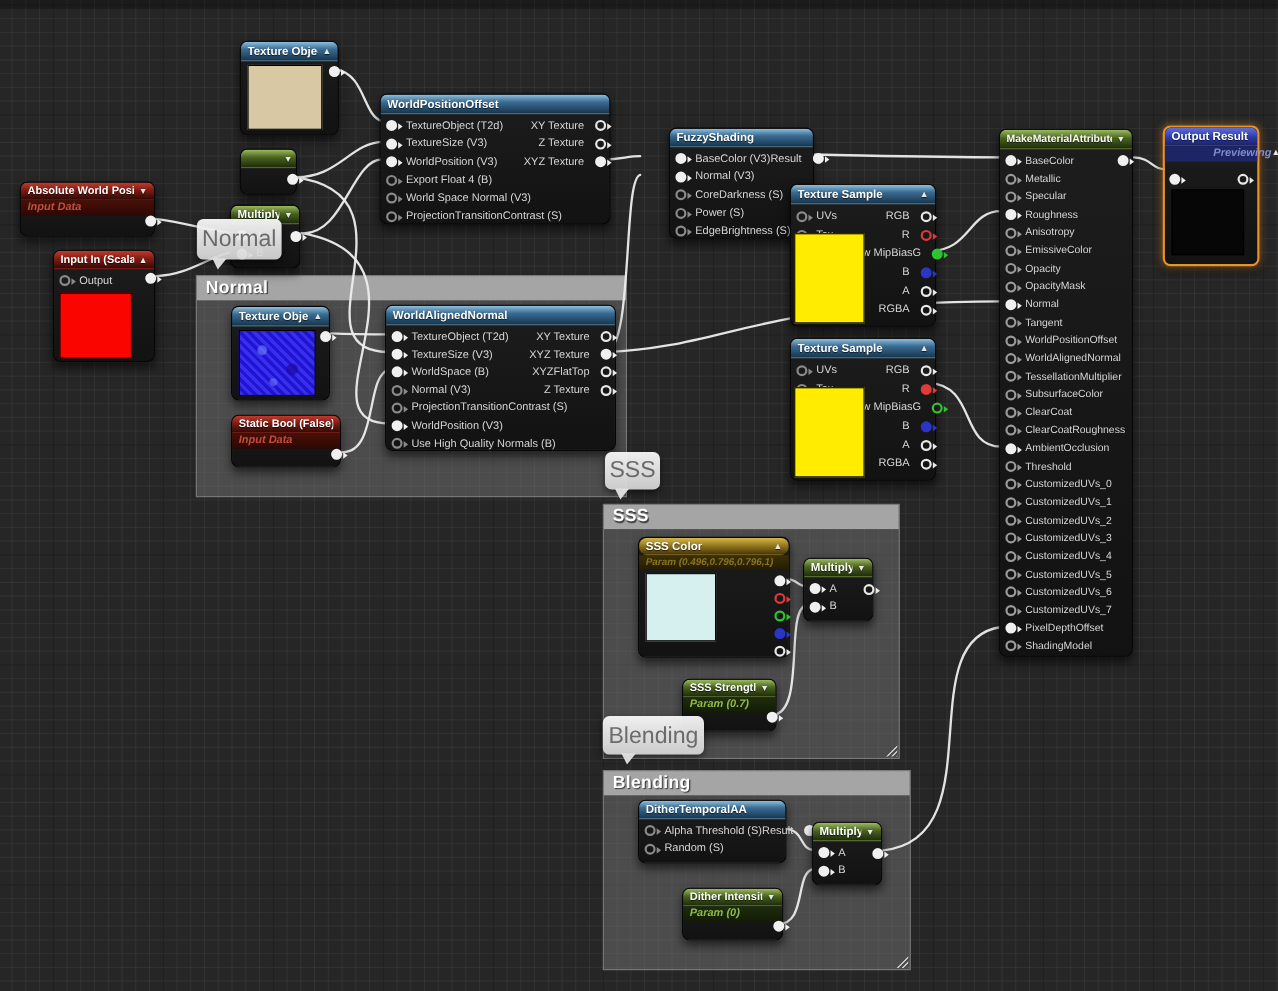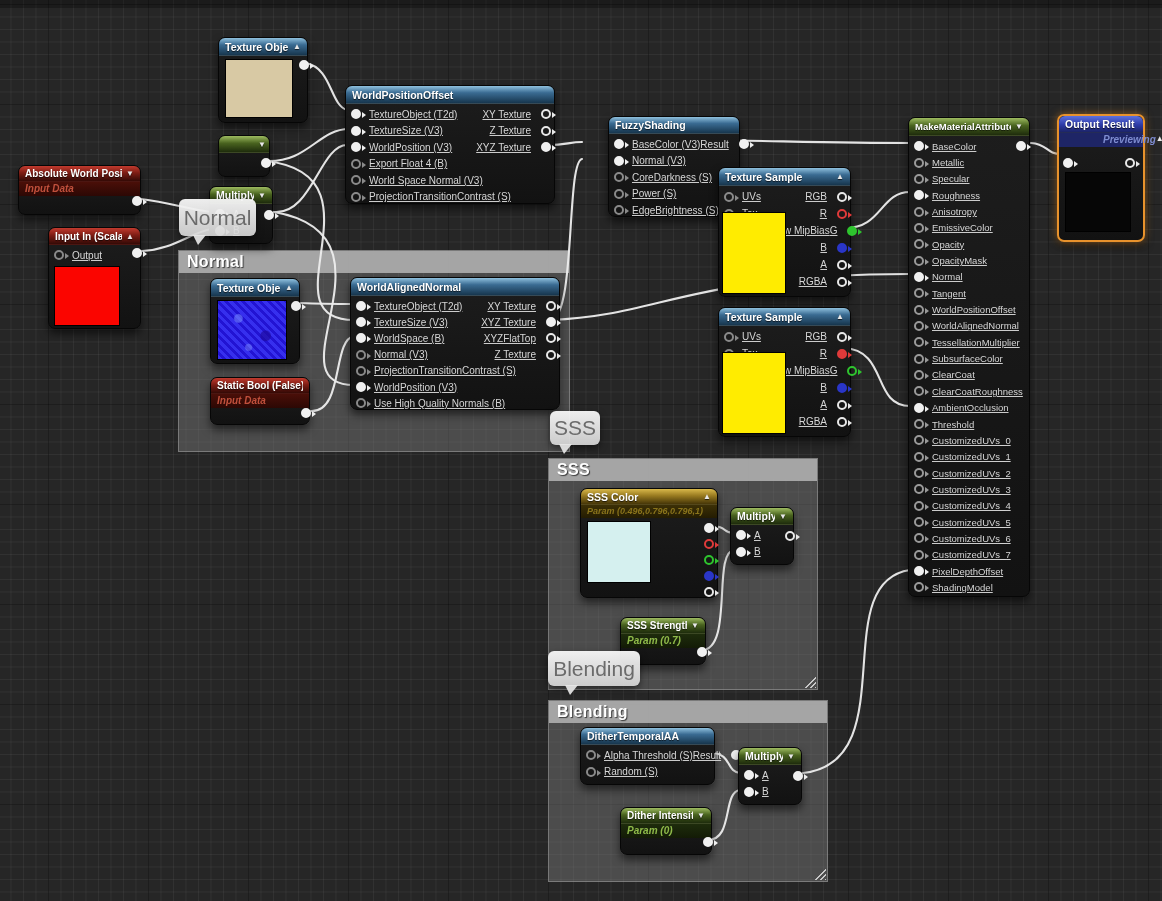--- a/index.html
+++ b/index.html
@@ -32,29 +32,29 @@
     border:1px solid #060606;border-radius:7px;box-shadow:0 5px 9px rgba(0,0,0,.55);color:#ccc;}
   .hdr{border-radius:6px 6px 0 0;padding:0 6px;display:flex;align-items:center;gap:4px;
     font-weight:bold;color:#fff;font-size:10.5px;text-shadow:0 1px 1px rgba(0,0,0,.7);
     border-bottom:1px solid rgba(0,0,0,.6);}
   .hdr.h1{height:17px;}
   .hdr .ttl{flex:1;white-space:nowrap;overflow:hidden;}
   .hdr .arr{font-size:8px;color:#e8e8e8;flex:none;}
   .hdr.blue{background:linear-gradient(180deg,#8fc0dd,#3a6b92 40%,#17364e);}
   .hdr.green{background:linear-gradient(180deg,#9dbb60,#49631f 45%,#1e2c0c);}
   .hdr.red{background:linear-gradient(180deg,#c23a2e,#7e1d14 45%,#340a06);}
-  .hdr.gold{background:linear-gradient(180deg,#d8b84a,#987a20 45%,#463608);}
+  .hdr.gold{background:linear-gradient(180deg,#d8b84a,#987a20 45%,#463608);border-radius:7px;}
   .hdr.bluebright{background:linear-gradient(180deg,#5e71dd,#2d3ba8 55%,#1c2468);}
   .sub{font-size:10px;font-style:italic;padding:1px 6px 2px;font-weight:bold;}
   .sub.red{color:#c0503c;background:linear-gradient(180deg,#4a0f08,#2c0804);}
   .sub.gold{color:#8a741c;background:linear-gradient(180deg,#3c3006,#241c02);}
   .sub.green{color:#8fba4a;background:linear-gradient(180deg,#1e2c0c,#131b06);}
   .sub.blue{color:#7e8cd0;background:#1e2566;padding-left:44px;}
 
-  .rows{padding-top:2px;text-decoration:underline;}
+  .rows{padding-top:2px;}
   .pin-row{height:var(--rh,16.5px);display:flex;align-items:center;padding:0 3px;font-size:var(--fs,10px);color:#d6d6d6;}
   .pin-row .sp{flex:1;}
   .pin-row .lbl{white-space:nowrap;margin-left:8px;}
   .pin-row .lbl.r{margin-right:8px;margin-left:0;}
   .pin{width:6px;height:6px;border-radius:50%;border:2px solid var(--pc,#e8e8e8);flex:none;position:relative;margin-left:2px;}
   .pin.f{background:var(--pc,#f0f0f0);}
   .pin::after{content:'';position:absolute;left:9px;top:1px;
     border-left:4px solid var(--pc,#e8e8e8);border-top:3.5px solid transparent;border-bottom:3.5px solid transparent;}
   .pin.abs{position:absolute;margin:0;}
   .preview{position:absolute;border:1px solid #000;}

